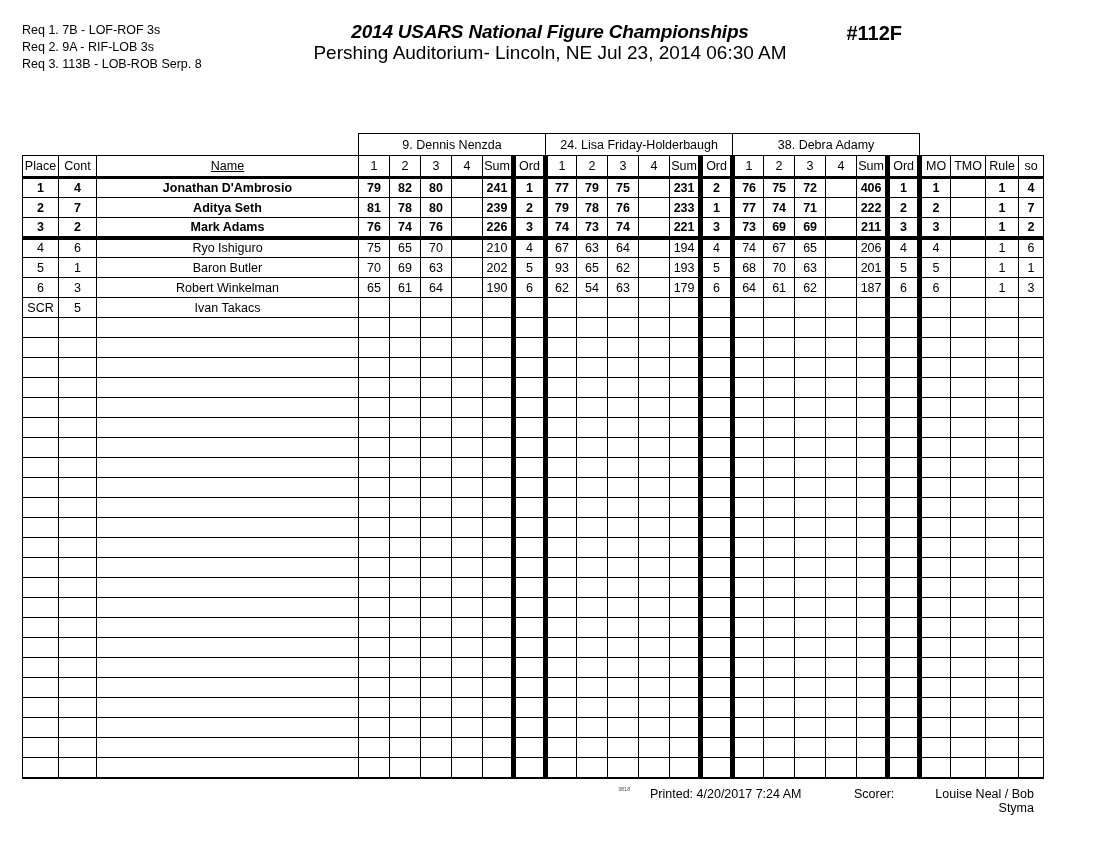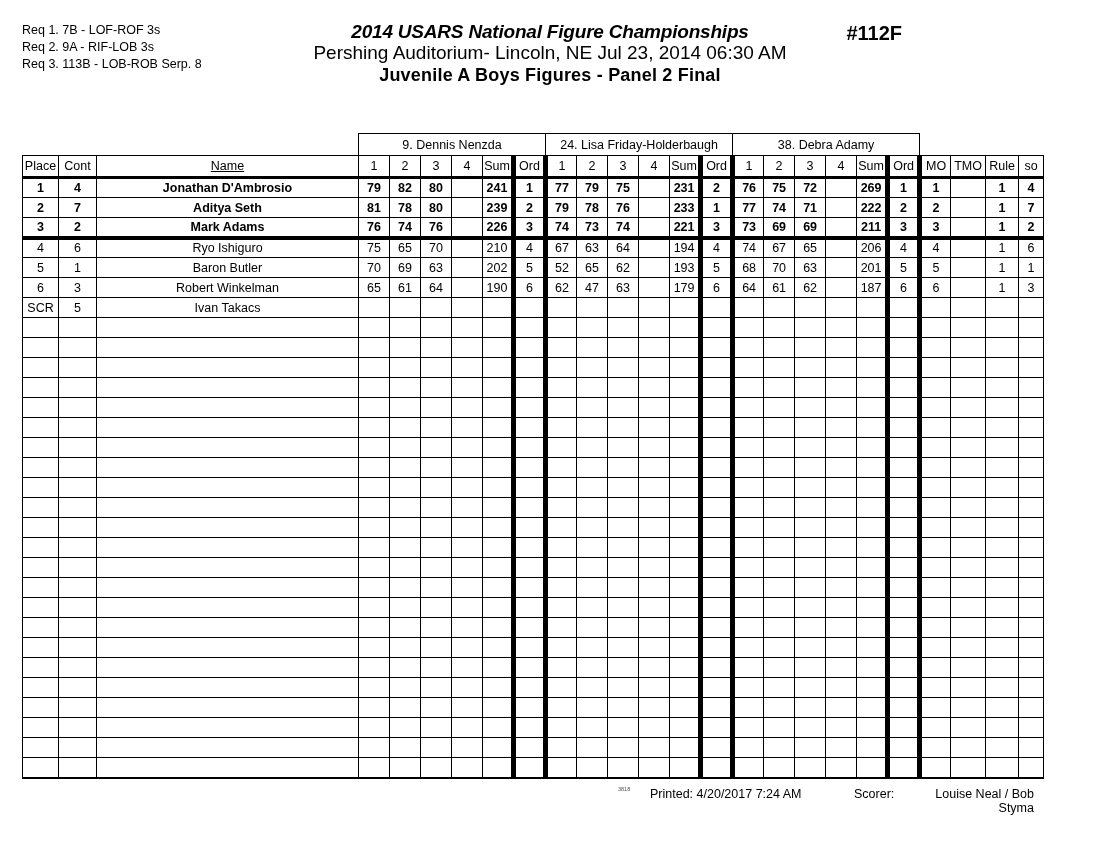--- a/index.html
+++ b/index.html
@@ -157,21 +157,20 @@
 
   <div id="reqs">
     <span class="req-line">Req  1.  7B - LOF-ROF 3s</span>
     <span class="req-line">Req  2.  9A - RIF-LOB 3s</span>
     <span class="req-line">Req  3.  113B - LOB-ROB Serp. 8</span>
   </div>
 
   <div id="titles">
     <div id="title-main">2014 USARS National Figure Championships</div>
     <div id="title-venue">Pershing Auditorium- Lincoln, NE  Jul 23, 2014  06:30 AM</div>
-    <div id="title-event">Juvenile A Boys Figures  - Panel 2 Final</div>
   </div>
 
   <div id="event-number">#112F</div>
 
   <div id="grid">
     <table class="sheet">
       <colgroup>
         <col style="width:36px">
         <col style="width:38px">
         <col style="width:262px">
@@ -258,21 +257,21 @@
             <td class="c-num">77</td>
             <td class="c-num">79</td>
             <td class="c-num">75</td>
             <td class="c-num"></td>
             <td class="c-num">231</td>
             <td class="c-num thickL thickR">2</td>
             <td class="c-num">76</td>
             <td class="c-num">75</td>
             <td class="c-num">72</td>
             <td class="c-num"></td>
-            <td class="c-num">269</td>
+            <td class="c-num">406</td>
             <td class="c-num thickL thickR">1</td>
             <td class="c-num">1</td>
             <td class="c-num"></td>
             <td class="c-num">1</td>
             <td class="c-num">4</td>
           </tr>
           <tr class="bold">
             <td class="c-place">2</td>
             <td class="c-cont">7</td>
             <td class="c-name">Aditya Seth</td>
@@ -356,21 +355,21 @@
           <tr>
             <td class="c-place">5</td>
             <td class="c-cont">1</td>
             <td class="c-name">Baron Butler</td>
             <td class="c-num">70</td>
             <td class="c-num">69</td>
             <td class="c-num">63</td>
             <td class="c-num"></td>
             <td class="c-num">202</td>
             <td class="c-num thickL thickR">5</td>
-            <td class="c-num">52</td>
+            <td class="c-num">93</td>
             <td class="c-num">65</td>
             <td class="c-num">62</td>
             <td class="c-num"></td>
             <td class="c-num">193</td>
             <td class="c-num thickL thickR">5</td>
             <td class="c-num">68</td>
             <td class="c-num">70</td>
             <td class="c-num">63</td>
             <td class="c-num"></td>
             <td class="c-num">201</td>
@@ -384,21 +383,21 @@
             <td class="c-place">6</td>
             <td class="c-cont">3</td>
             <td class="c-name">Robert Winkelman</td>
             <td class="c-num">65</td>
             <td class="c-num">61</td>
             <td class="c-num">64</td>
             <td class="c-num"></td>
             <td class="c-num">190</td>
             <td class="c-num thickL thickR">6</td>
             <td class="c-num">62</td>
-            <td class="c-num">47</td>
+            <td class="c-num">54</td>
             <td class="c-num">63</td>
             <td class="c-num"></td>
             <td class="c-num">179</td>
             <td class="c-num thickL thickR">6</td>
             <td class="c-num">64</td>
             <td class="c-num">61</td>
             <td class="c-num">62</td>
             <td class="c-num"></td>
             <td class="c-num">187</td>
             <td class="c-num thickL thickR">6</td>

